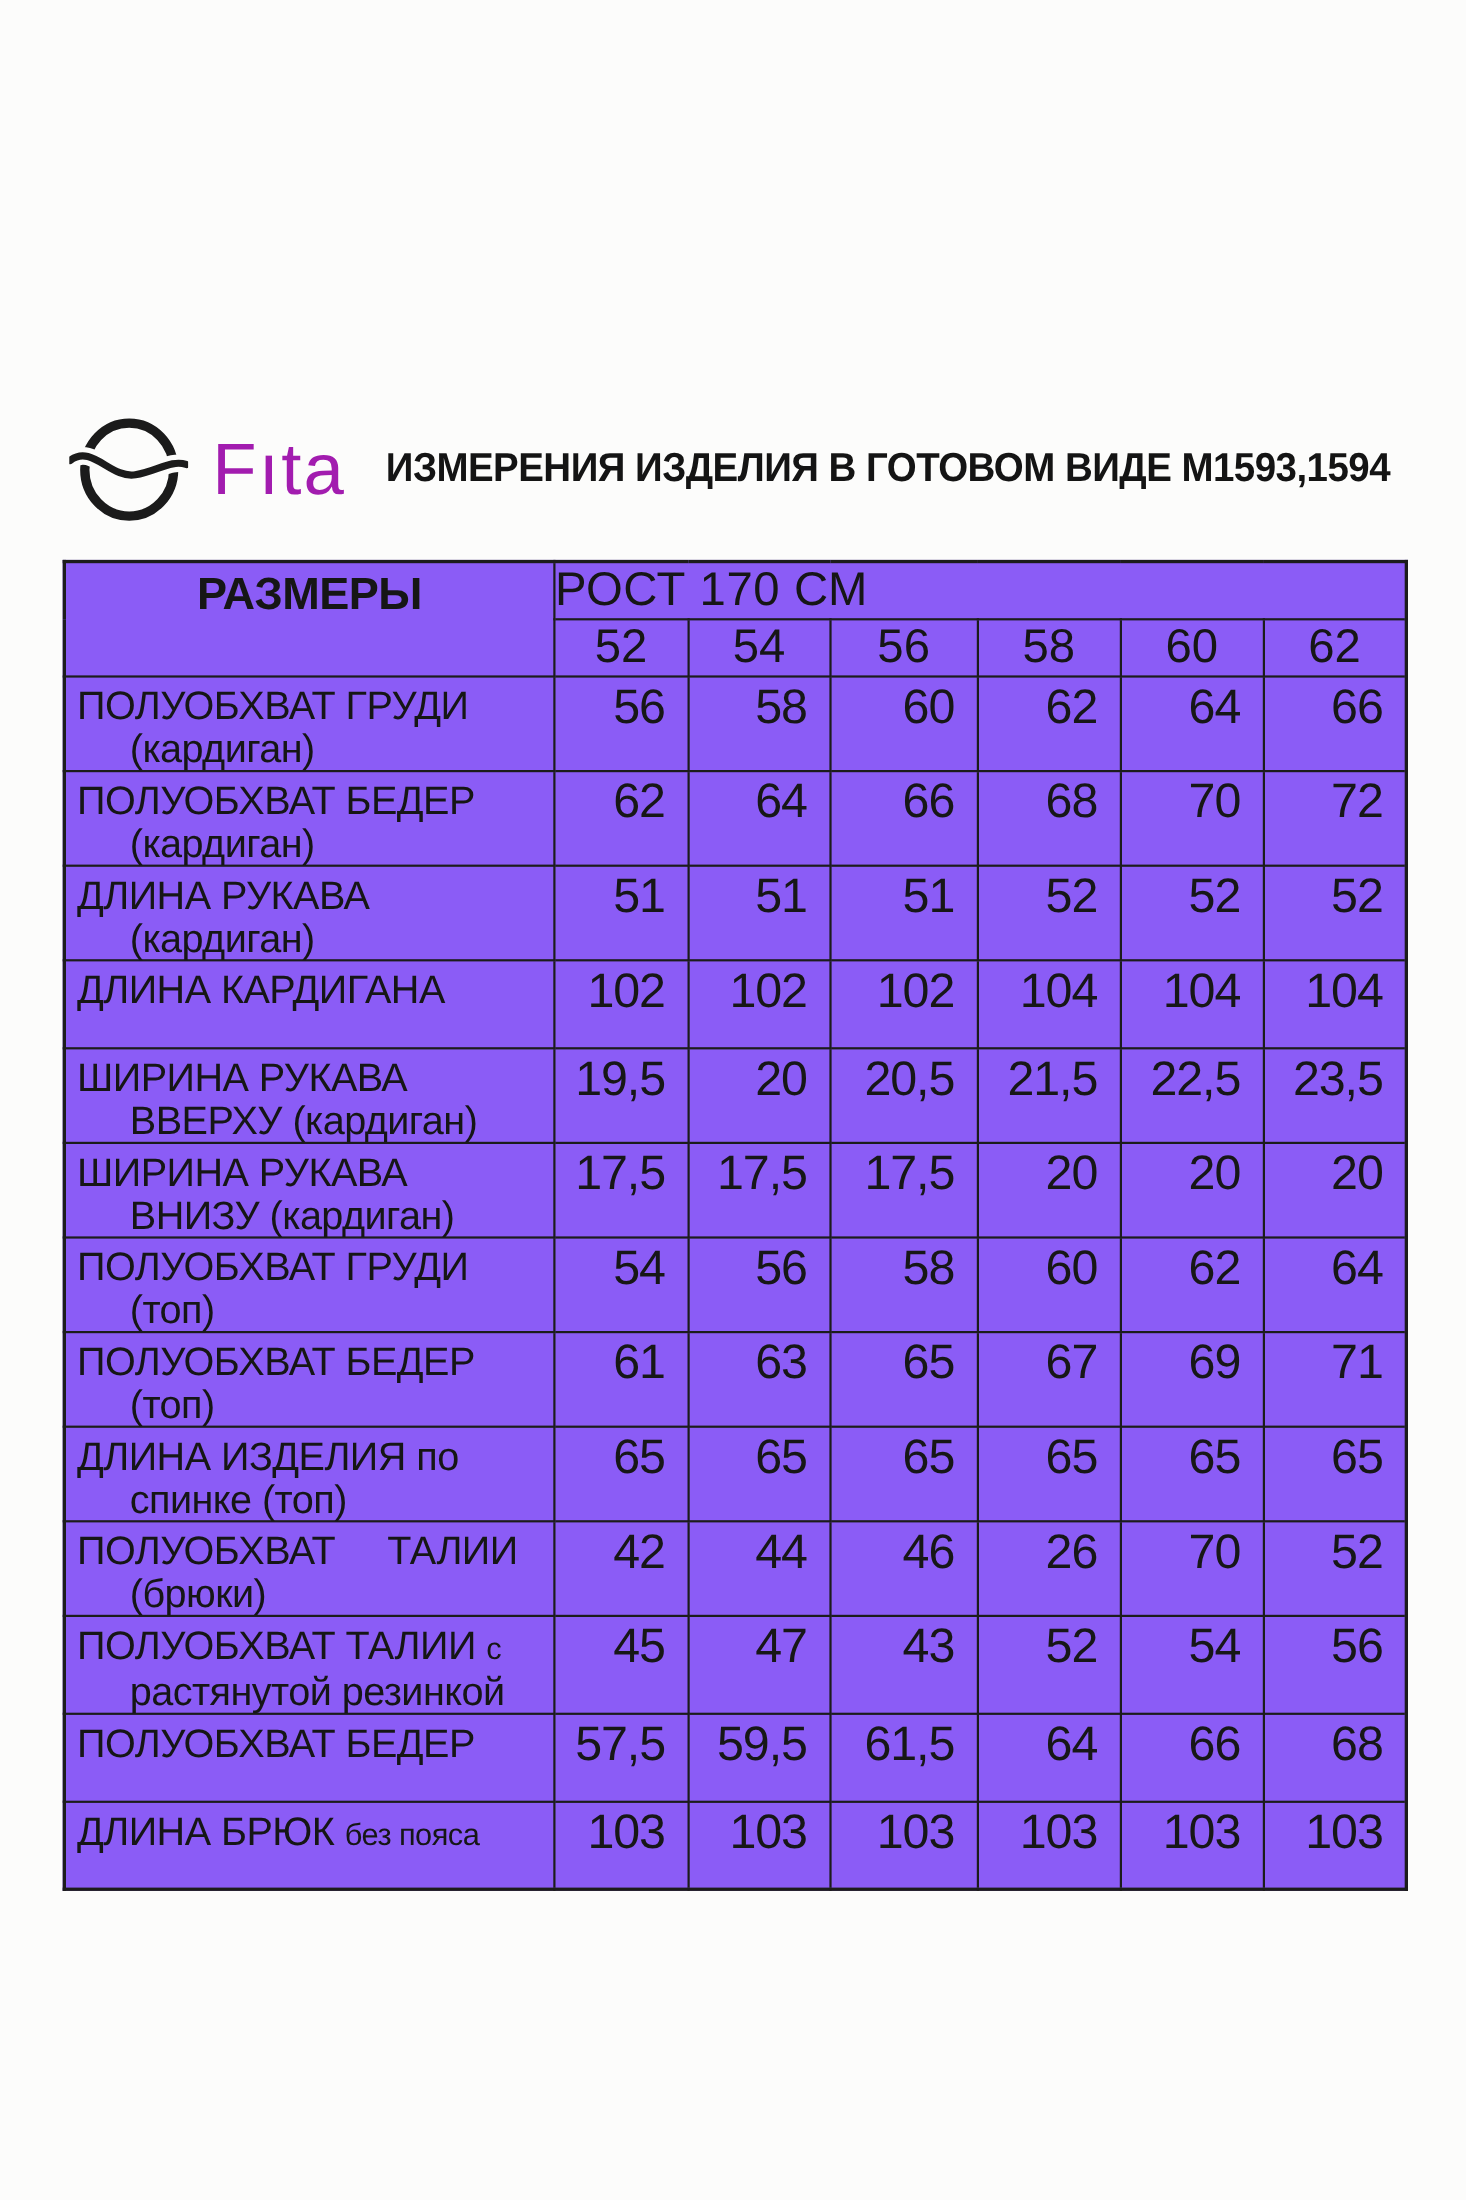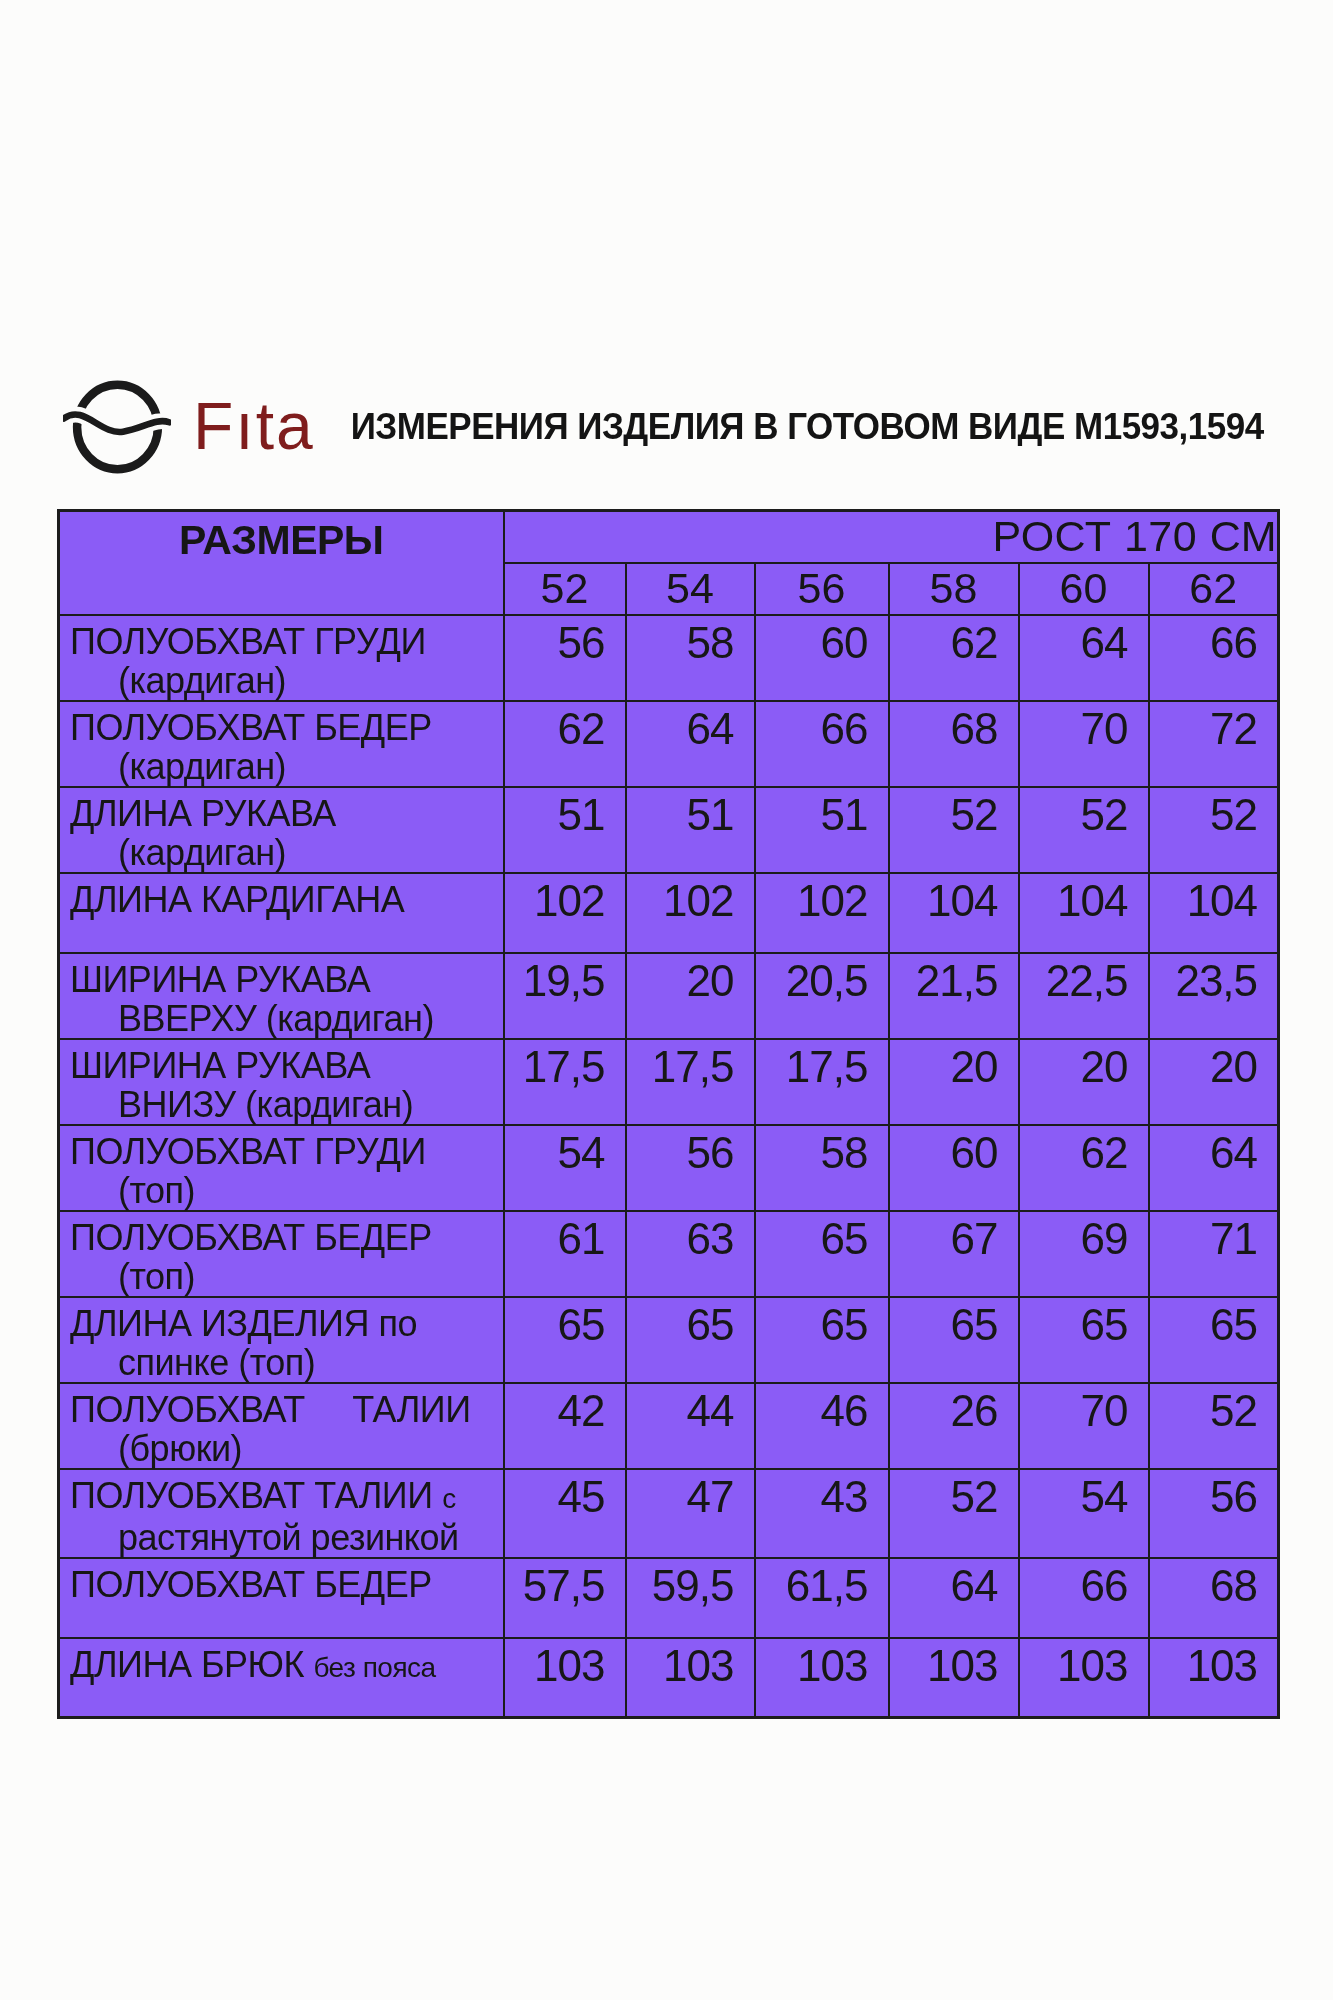--- a/index.html
+++ b/index.html
@@ -12,21 +12,21 @@
     overflow:hidden;
   }
   
   .brand-header{
     position:absolute; left:63px; top:376px; height:100px;
     display:flex; align-items:center;
   }
   .logo-mark{ width:108px; height:100px; flex:0 0 auto; }
   .brand-text{
     font-size:66px; font-weight:400; letter-spacing:2px;
-    margin-left:22px; color:#7f1d1d;
+    margin-left:22px; color:#a21caf;
   }
   .doc-title{
     font-size:35px; font-weight:700; letter-spacing:-0.5px;
     margin-left:36px; white-space:nowrap; color:#141414;
     transform:scaleY(1.05);
   }
   
   table.size-table{
     position:absolute; left:57px; top:509px;
     width:1220px; height:1148px;
@@ -42,21 +42,21 @@
   .size-table{ border:3px solid #1c1c1c; }
   tr.hdr1{ height:52px; }
   tr.hdr2{ height:52px; }
   tr.data-row{ height:80px; }
   th.corner{
     text-align:center; vertical-align:top;
     font-size:41px; font-weight:700; letter-spacing:-0.5px;
     padding-top:5px;
   }
   th.rost{
-    text-align:right; vertical-align:middle;
+    text-align:left; vertical-align:middle;
     font-size:43px; font-weight:400; letter-spacing:0.5px;
   }
   th.size-col{
     text-align:center; vertical-align:middle;
     font-size:43px; font-weight:400;
   }
   th.row-label{
     text-align:left; font-size:36px; letter-spacing:-0.5px;
     line-height:39px; padding:6px 6px 0 10px;
   }

